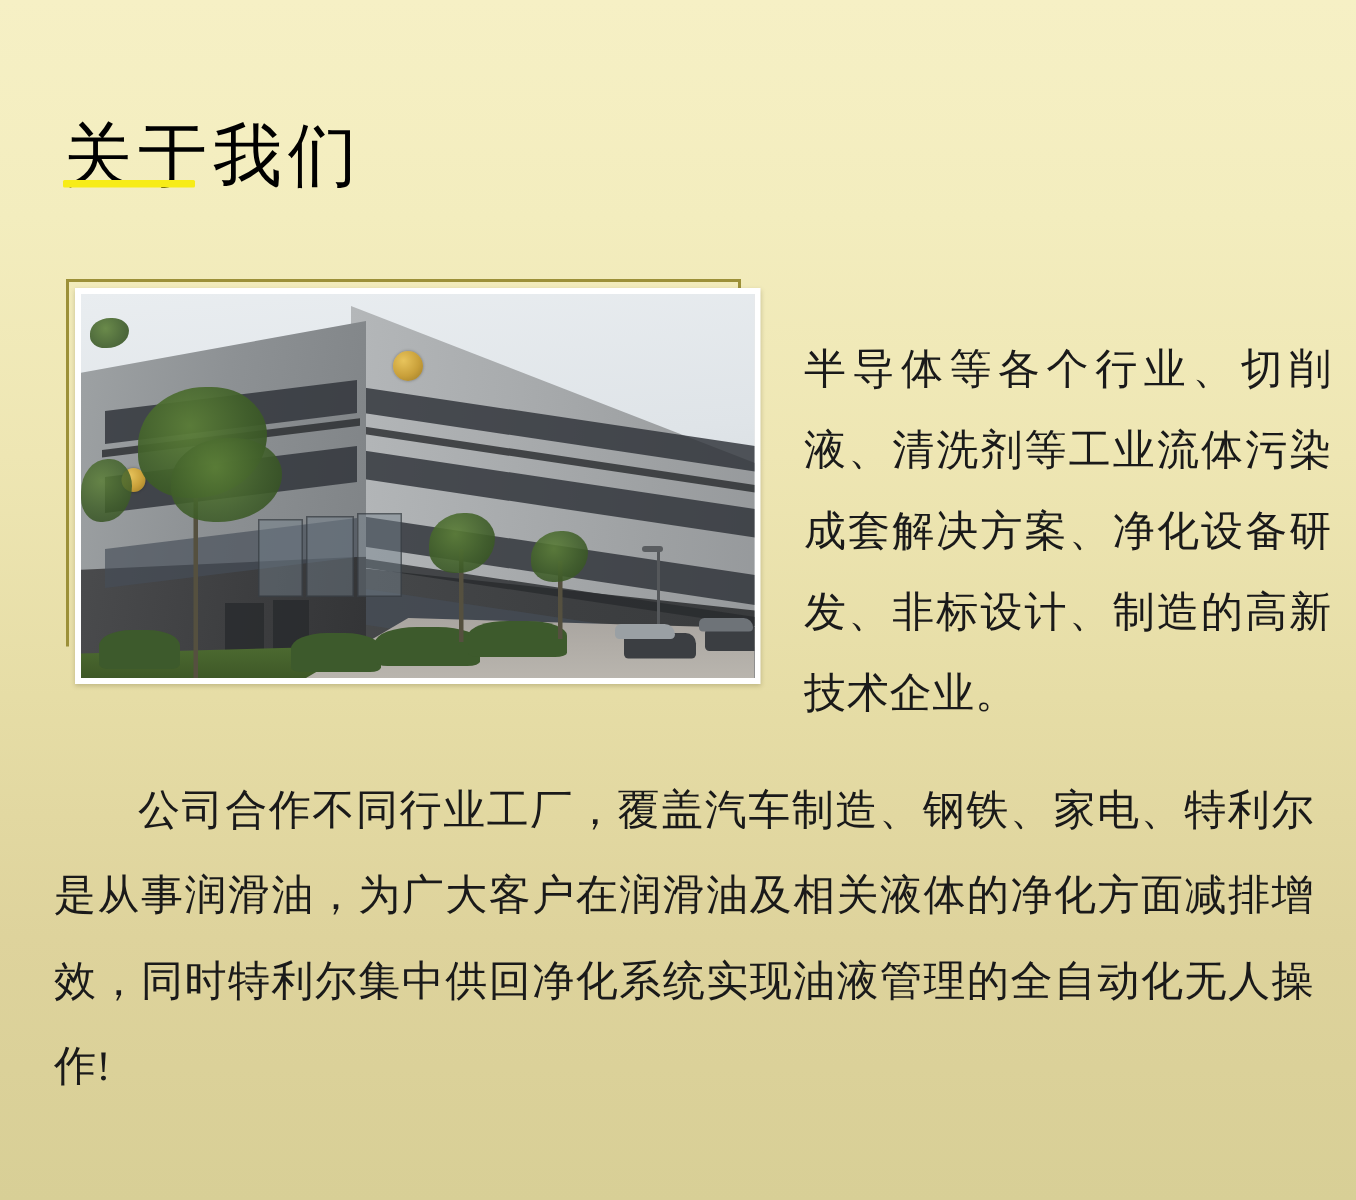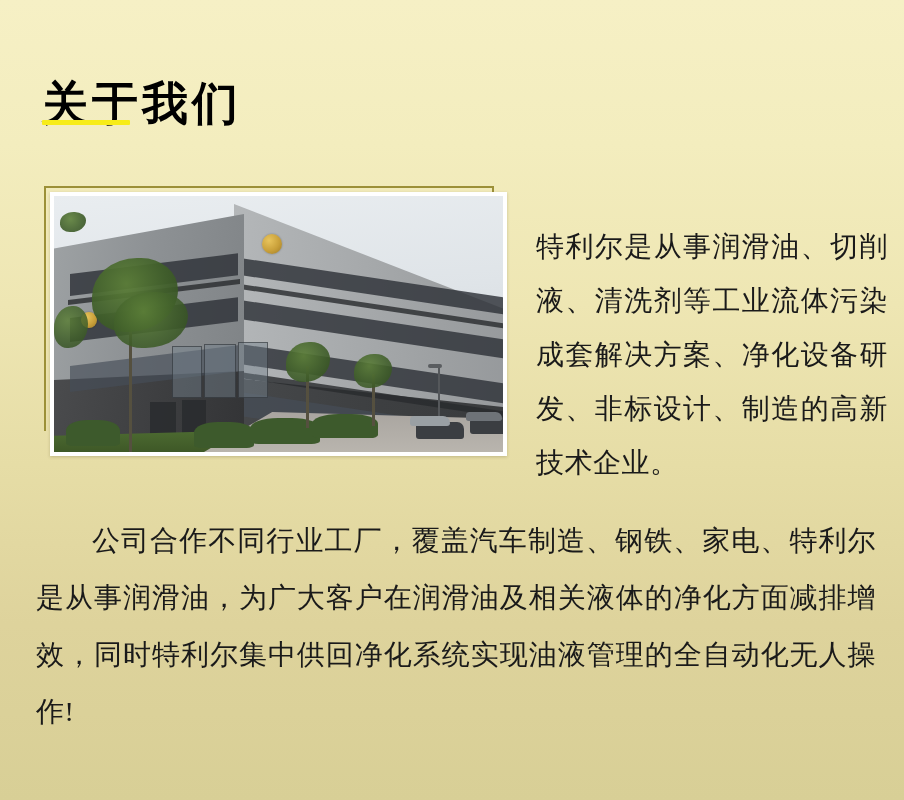--- a/index.html
+++ b/index.html
@@ -26,21 +26,21 @@
         #d8cf96 100%);
     overflow: hidden;
   }
 
   
   .section-title {
     position: absolute;
     left: 42px;
     top: 44px;
     font-family: "Liberation Sans", "DejaVu Sans", sans-serif;
-    font-weight: bold;
+    font-weight: normal;
     font-size: 46px;
     line-height: 56px;
     letter-spacing: 4px;
     color: #000000;
     white-space: nowrap;
   }
   .title-rule {
     position: absolute;
     left: 42px;
     top: 120px;
@@ -282,17 +282,17 @@
       <div class="lamp" style="left:384px; top:170px; height:66px;"></div>
       <div class="lamp-head" style="left:374px; top:168px;"></div>
 
       <div class="car dark" style="left:362px; top:226px; width:48px; height:17px;"></div>
       <div class="car light" style="left:356px; top:220px; width:40px; height:10px;"></div>
       <div class="car dark" style="left:416px; top:222px; width:42px; height:16px;"></div>
       <div class="car" style="left:412px; top:216px; width:36px; height:9px;"></div>
     </div>
   </div>
 
-  <p class="right-col">特利尔是从事润滑油、切削液、清洗剂等工业流体污染成套解决方案、净化设备研发、非标设计、制造的高新技术企业。</p>
+  <p class="right-col">半导体等各个行业、切削液、清洗剂等工业流体污染成套解决方案、净化设备研发、非标设计、制造的高新技术企业。</p>
 
   <p class="bottom-col">公司合作不同行业工厂，覆盖汽车制造、钢铁、家电、特利尔是从事润滑油，为广大客户在润滑油及相关液体的净化方面减排增效，同时特利尔集中供回净化系统实现油液管理的全自动化无人操作!</p>
 
 </div>
 
 </body></html>

